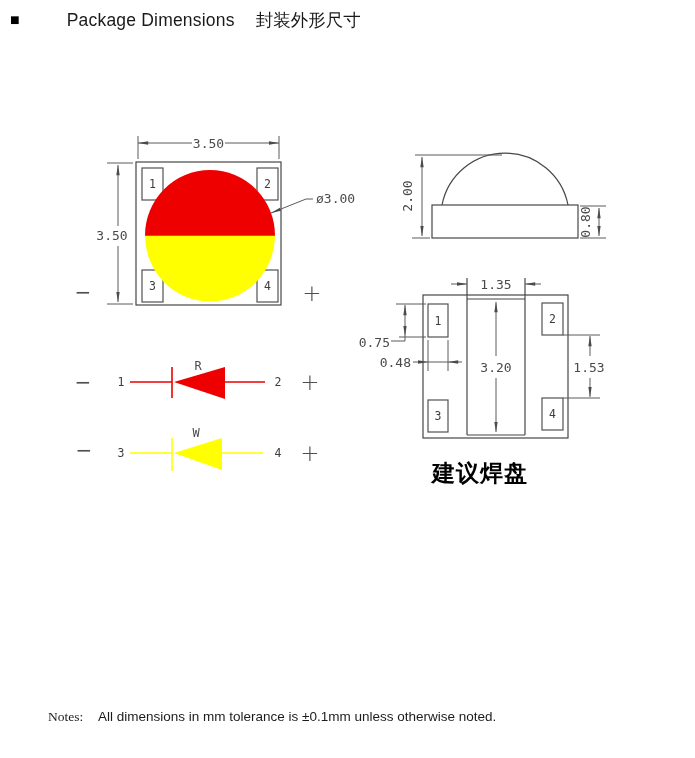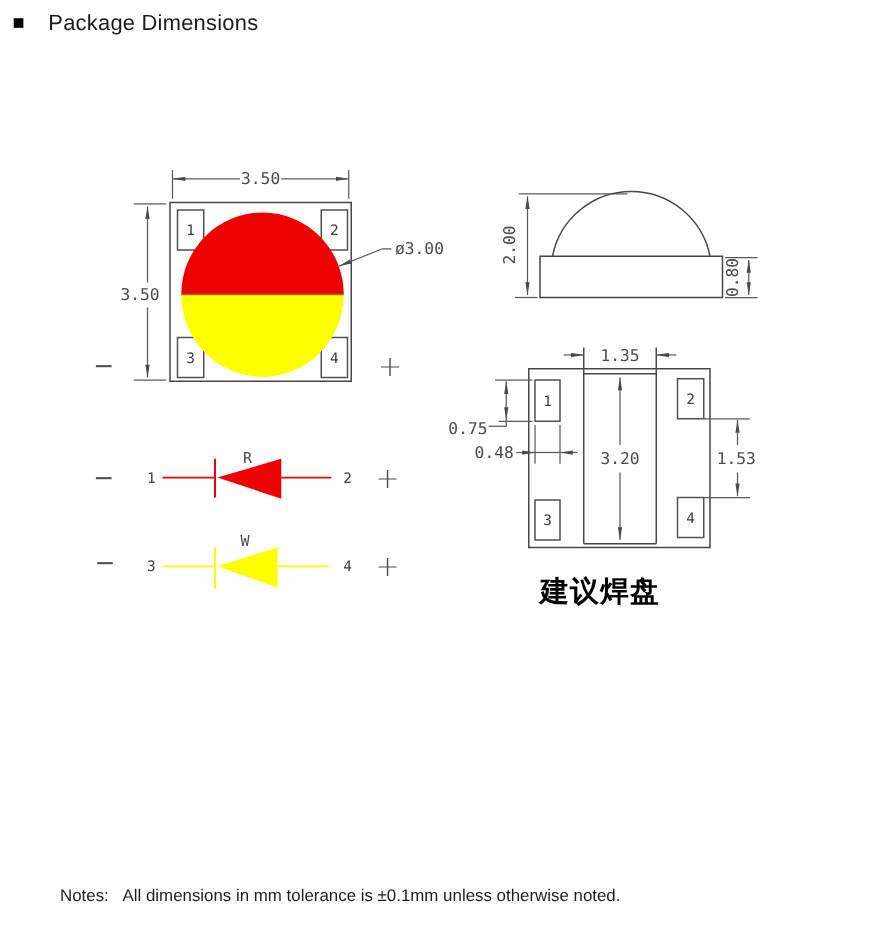--- a/index.html
+++ b/index.html
@@ -5,45 +5,46 @@
   html,body { margin:0; padding:0; background:#ffffff; }
   .page {
     position:relative; width:695px; height:758px; background:#fff;
     font-family:"Liberation Sans", sans-serif; overflow:hidden;
   }
   .header {
     position:absolute; left:10px; top:8px; display:flex; align-items:center;
     color:#1a1a1a; font-size:17.5px;
   }
   .header .bullet { font-size:16px; margin-right:19px; color:#000; }
-  .header .title-en { letter-spacing:0.2px; margin-right:21px; }
+  .header .title-en { letter-spacing:0.2px; margin-right:21px;margin-left:28px; }
   .header .title-zh { font-size:17.5px; }
   svg.drawing { position:absolute; left:0; top:0; }
   .obj  { stroke:#474747; stroke-width:1.2; fill:none; }
   .objw { stroke:#474747; stroke-width:1.2; fill:#ffffff; }
   .pad  { stroke:#525252; stroke-width:1.2; fill:#ffffff; }
   .ln   { stroke:#5a5a5a; stroke-width:1; fill:none; }
   .dim  { font-family:"DejaVu Sans Mono", monospace; font-size:13px; fill:#4a4a4a; }
   .pin  { font-family:"DejaVu Sans Mono", monospace; font-size:11.5px; fill:#3d3d3d; }
   .sign { font-family:"DejaVu Sans", sans-serif; font-size:20px; fill:#4f4f4f; }
   .plus { font-family:"DejaVu Sans", sans-serif; font-size:23px; fill:#4f4f4f; font-weight:300; }
   .lbl  { font-family:"DejaVu Sans Mono", monospace; font-size:12px; fill:#4a4a4a; }
   .caption { font-family:"Liberation Sans", sans-serif; font-size:23px; font-weight:bold; fill:#000; letter-spacing:1px; }
-  .notes-label { position:absolute; left:48px; top:709px; font-size:13.5px; color:#1c1c1c; }
+  .notes-label { position:absolute; left:48px; top:709px; font-size:13.5px; color:#1c1c1c;font-family:Liberation Serif, serif; }
   .notes-line1 { position:absolute; left:98px; top:709px; font-size:13.5px; color:#1c1c1c;text-align:right; }
   .notes-line2 { position:absolute; left:98px; top:726px; font-size:14px; color:#1c1c1c; font-family:"Liberation Serif", serif; }
 </style>
 </head>
 <body>
 
 <div class="page">
 
   <div class="header">
     <span class="bullet">■</span>
     <span class="title-en">Package Dimensions</span>
+    <span class="title-zh">封装外形尺寸</span>
   </div>
 
   <svg class="drawing" width="695" height="758" viewBox="0 0 695 758" xmlns="http://www.w3.org/2000/svg">
     <defs>
       <marker id="arr" viewBox="0 0 11 4" refX="10.5" refY="2" markerWidth="11" markerHeight="4" markerUnits="userSpaceOnUse" orient="auto-start-reverse">
         <path d="M0.3 0.3 L10.5 2 L0.3 3.7 Z" fill="#4a4a4a"></path>
       </marker>
     </defs>
 
     <g>

